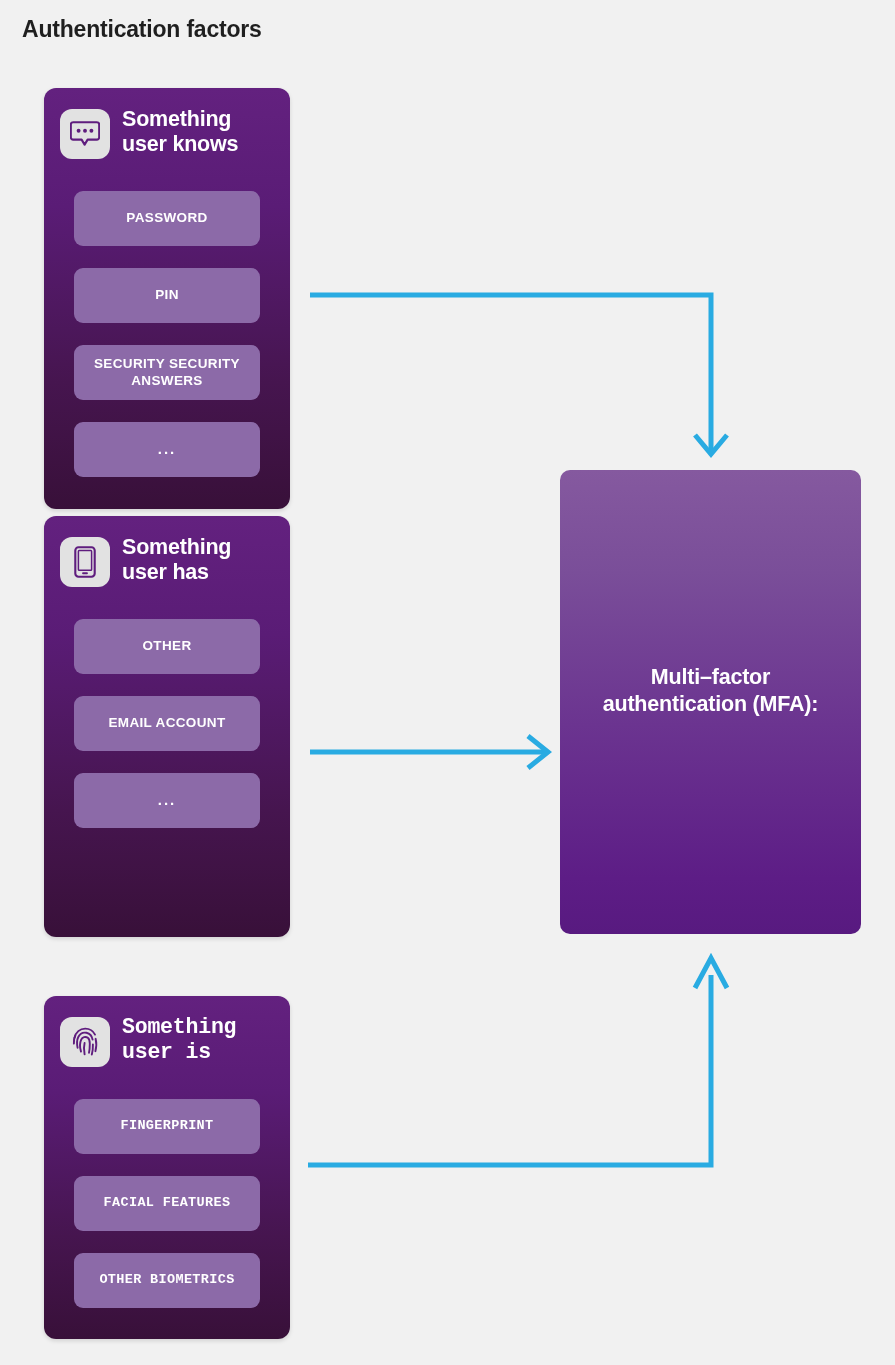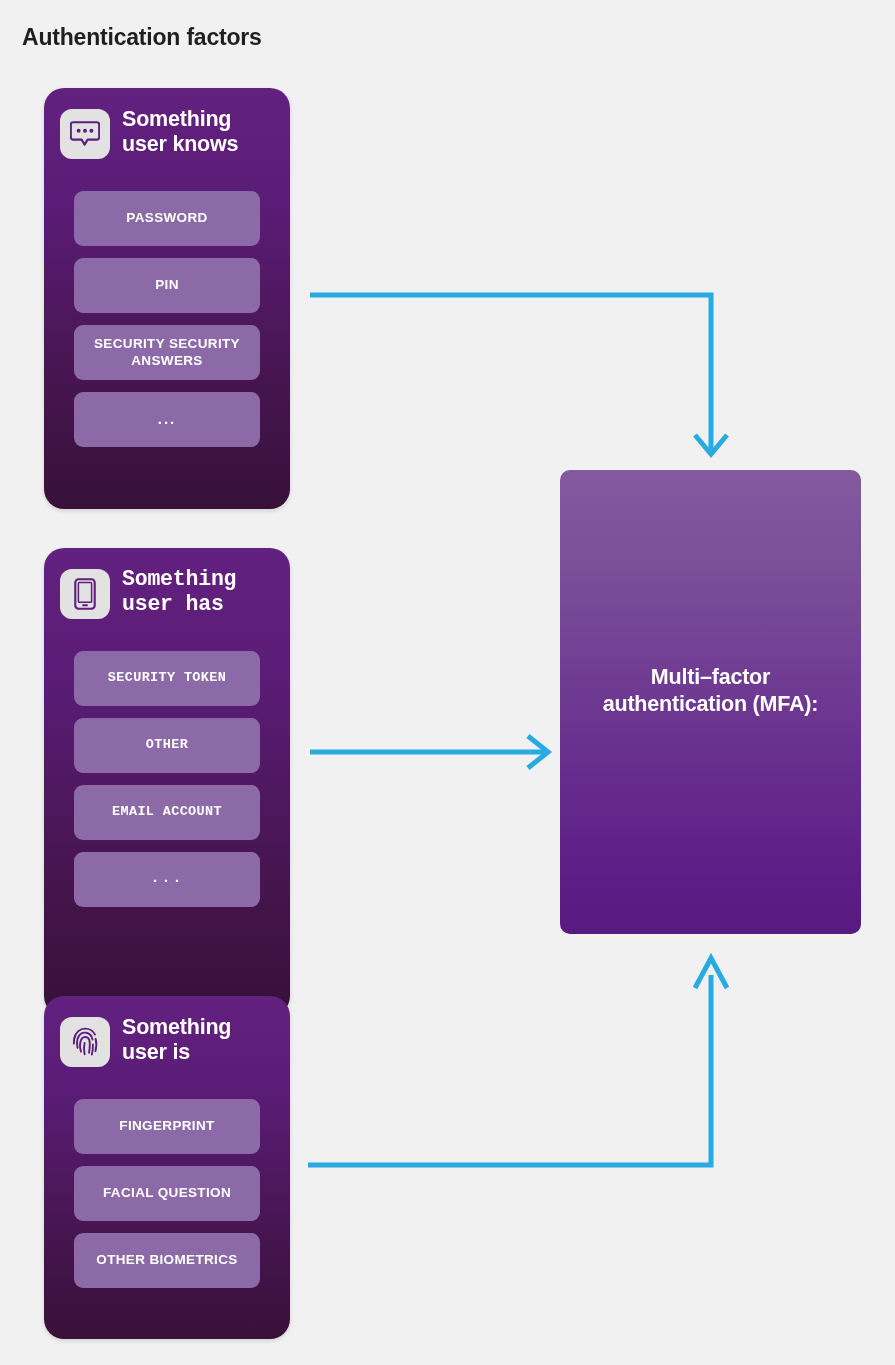--- a/index.html
+++ b/index.html
@@ -18,41 +18,41 @@
     position: absolute;
     left: 0; top: 0;
     width: 895px;
     height: 1365px;
   }
 
   
   .page-title {
     position: absolute;
     left: 22px;
-    top: 24px;
+    top: 16px;
     font-size: 23px;
     font-weight: bold;
     color: #1f1f1f;
     letter-spacing: -0.2px;
     white-space: nowrap;
   }
 
   
   .factor-card {
     position: absolute;
     left: 44px;
     width: 246px;
-    border-radius: 20px;
+    border-radius: 12px;
     background: linear-gradient(180deg, #63217f 0%, #5a1c76 28%, #46154f 70%, #381039 100%);
     box-shadow: 0 2px 4px rgba(0,0,0,0.13);
     box-sizing: border-box;
   }
   .card-1 { top: 88px;  height: 421px; }
-  .card-2 { top: 548px; height: 468px; font-family: Liberation Mono, monospace; }
-  .card-3 { top: 996px; height: 343px; }
+  .card-2 { top: 516px; height: 421px; }
+  .card-3 { top: 996px; height: 343px; font-family: Liberation Mono, monospace; }
 
   .card-head {
     position: absolute;
     left: 16px;
     top: 17px;
     right: 12px;
     display: flex;
     align-items: flex-start;
     gap: 12px;
   }
@@ -93,21 +93,21 @@
     background: #8c6aa8;
     color: #ffffff;
     font-size: 13.5px;
     font-weight: bold;
     letter-spacing: 0.35px;
     display: flex;
     align-items: center;
     justify-content: center;
     text-align: center;
     line-height: 1.24;
-    margin-bottom: 12px;
+    margin-bottom: 22px;
     box-sizing: border-box;
     padding: 6px 6px;
   }
   .pill:last-child { margin-bottom: 0; }
   .pill.dots {
     font-size: 15px;
     letter-spacing: 2px;
     color: #ffffff;
   }
 
@@ -186,21 +186,20 @@
       <div class="card-icon-box">
         <svg width="22" height="32" viewBox="0 0 22 32" aria-hidden="true">
           <rect x="1.3" y="1.3" width="19.4" height="29.4" rx="3.2" ry="3.2" fill="none" stroke="#5f1d7e" stroke-width="2.1"></rect>
           <rect x="4.4" y="4.6" width="13.2" height="19.6" rx="0.8" ry="0.8" fill="none" stroke="#5f1d7e" stroke-width="1.5"></rect>
           <rect x="8.1" y="26.3" width="5.8" height="1.9" rx="0.9" ry="0.9" fill="#5f1d7e"></rect>
         </svg>
       </div>
       <div class="card-title">Something user has</div>
     </div>
     <div class="pill-list">
-      <div class="pill">SECURITY TOKEN</div>
       <div class="pill">OTHER</div>
       <div class="pill">EMAIL ACCOUNT</div>
       <div class="pill dots">...</div>
     </div>
   </div>
 
   <div class="factor-card card-3">
     <div class="card-head">
       <div class="card-icon-box">
         <svg width="28" height="32" viewBox="0 0 28 32" aria-hidden="true">
@@ -212,21 +211,21 @@
             <path d="M13.6 28.4 C12.9 25.0 12.8 20.0 13.6 17.0"></path>
             <path d="M21.9 18.4 C22.0 22.2 21.6 25.6 20.8 28.6"></path>
             <path d="M24.6 12.8 C25.6 16.6 25.4 21.4 24.4 25.2"></path>
           </g>
         </svg>
       </div>
       <div class="card-title">Something user is</div>
     </div>
     <div class="pill-list">
       <div class="pill">FINGERPRINT</div>
-      <div class="pill">FACIAL QUESTION</div>
+      <div class="pill">FACIAL FEATURES</div>
       <div class="pill">OTHER BIOMETRICS</div>
     </div>
   </div>
 
   <div class="mfa-box">
     <div class="mfa-heading">Multi–factor authentication (MFA):</div>
   </div>
 
   <svg class="arrows" viewBox="0 0 895 1365">
     <g fill="none" stroke="#29abe2" stroke-width="5" stroke-linecap="butt" stroke-linejoin="miter">

